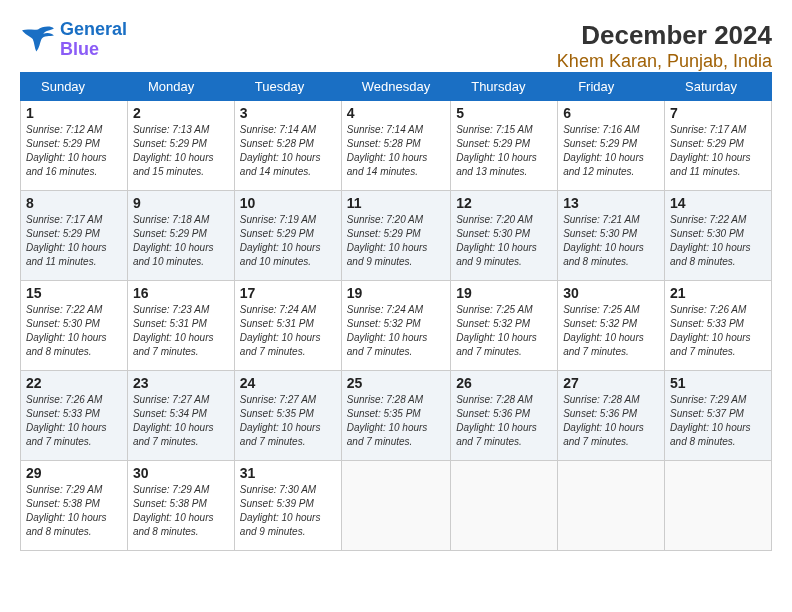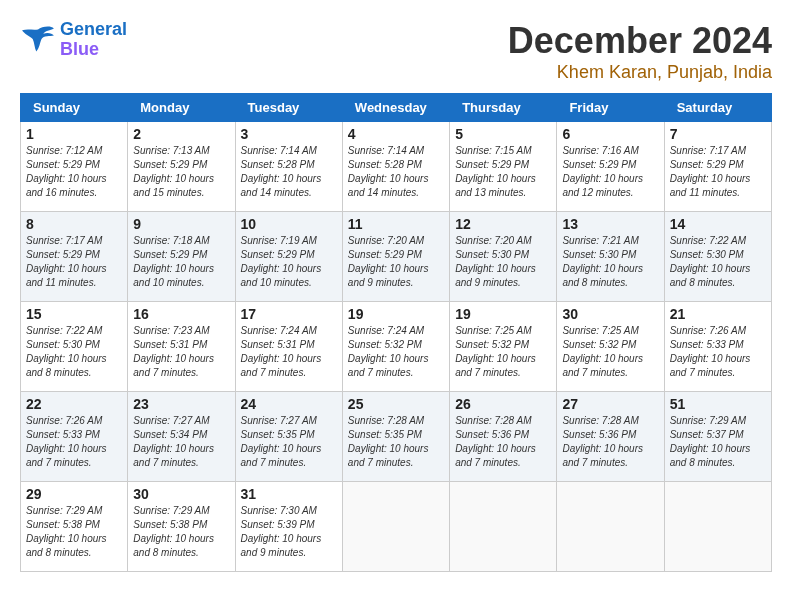--- a/index.html
+++ b/index.html
@@ -7,21 +7,20 @@
       font-family: Arial, sans-serif;
       background: #fff;
       width: 792px;
       min-height: 612px;
       padding: 20px;
     }
     .header-area {
       display: flex;
       justify-content: space-between;
       align-items: flex-start;
-      margin-bottom: 10px;
     }
     .logo {
       display: flex;
       align-items: center;
       gap: 4px;
     }
     .logo-text {
       font-size: 18px;
       font-weight: bold;
       color: #333;
@@ -31,40 +30,40 @@
       color: #1a6fc4;
     }
     .logo-bird {
       width: 36px;
       height: 30px;
     }
     .title-area {
       text-align: right;
     }
     .month-title {
-      font-size: 36px;
+      font-size: 26px;
       font-weight: bold;
       color: #333;
     }
     .location-title {
       font-size: 18px;
       color: #a16207;
     }
     table {
       width: 100%;
       border-collapse: collapse;
       font-size: 11px;
     }
     thead tr th {
       background-color: #1a6fc4;
       color: #fff;
-      padding: 6px 12px;
+      padding: 6px 20px;
       text-align: left;
       font-size: 13px;
-      font-weight: bold;
+      font-weight: normal;
       border: 1px solid #1a6fc4;
     }
     tbody tr td {
       border: 1px solid #ccc;
       padding: 4px 5px;
       vertical-align: top;
       min-height: 80px;
       height: 90px;
       width: 107px;
     }

